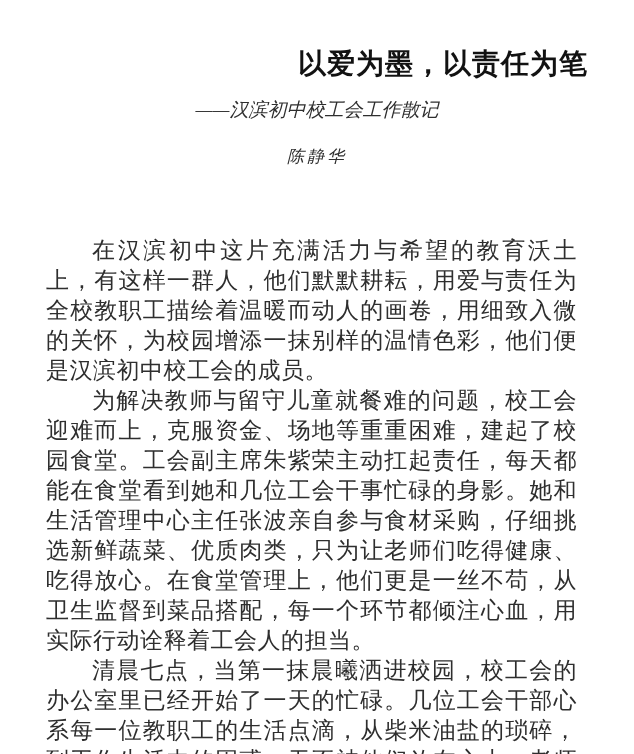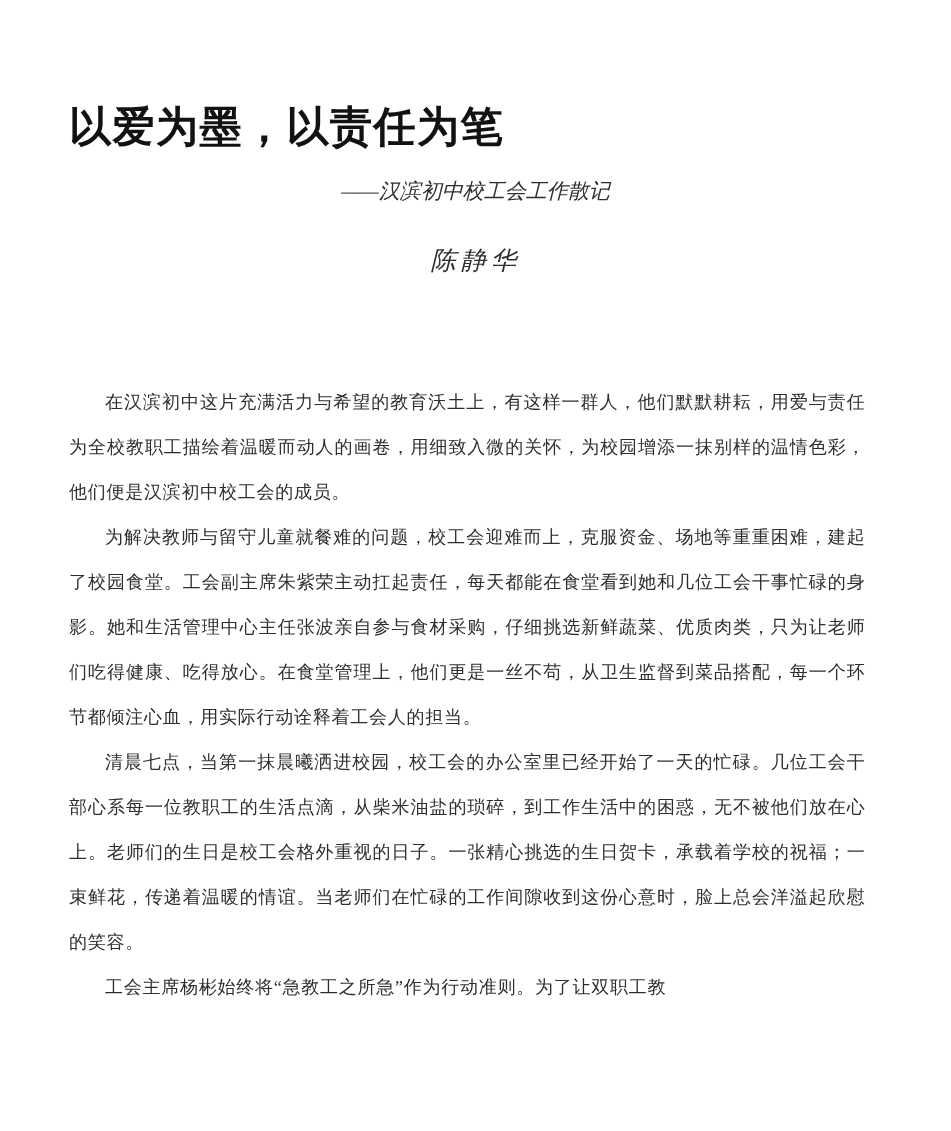--- a/index.html
+++ b/index.html
@@ -7,51 +7,51 @@
   .page {
     position: relative;
     width: 634px;
     height: 754px;
     margin: 0 auto;
     background: #ffffff;
     overflow: hidden;
     font-family: "Liberation Serif", "DejaVu Serif", serif;
   }
   .doc-title {
-    margin: 72px 46px 0 46px;
-    text-align: left;
+    margin: 50px 46px 0 46px;
+    text-align: right;
     font-size: 28px;
     line-height: 1;
     font-weight: 700;
     letter-spacing: 1px;
     color: #121212;
   }
   .doc-subtitle {
     margin: 22px 46px 0 46px;
     text-align: center;
-    font-size: 14px;
+    font-size: 19px;
     line-height: 1;
     font-style: italic;
     font-weight: 400;
     color: #2e2e2e;
   }
   .doc-author {
     margin: 29px 46px 0 46px;
     text-align: center;
     font-size: 17px;
     line-height: 1;
     letter-spacing: 3px;
     color: #2e2e2e;
     font-style: italic;
   }
   .article-body {
     margin: 71px 57px 0 46px; 
   }
   .article-body p {
-    font-size: 12px;
+    font-size: 23px;
     line-height: 30px;
     color: #2e2e2e;
     text-align: justify;
     text-indent: 2em;
     letter-spacing: 0.5px;
   }
 </style>
 </head>
 <body>
 

